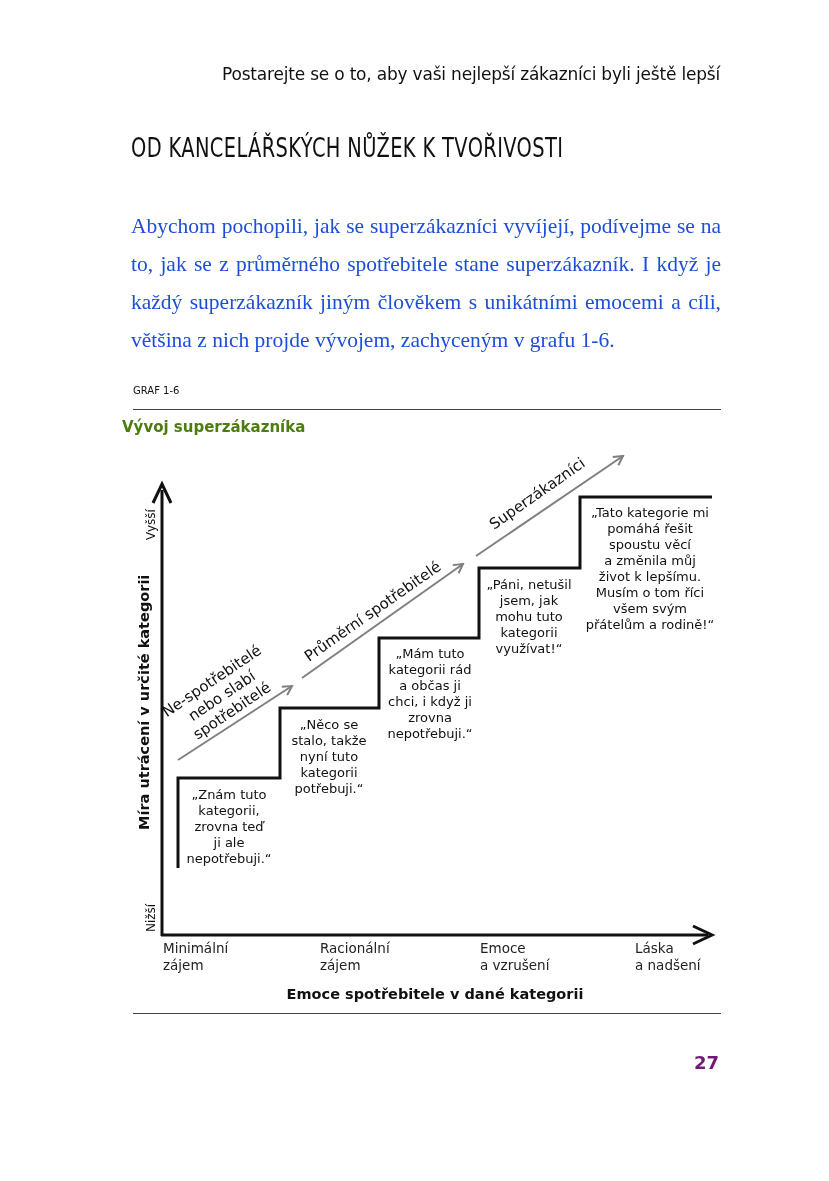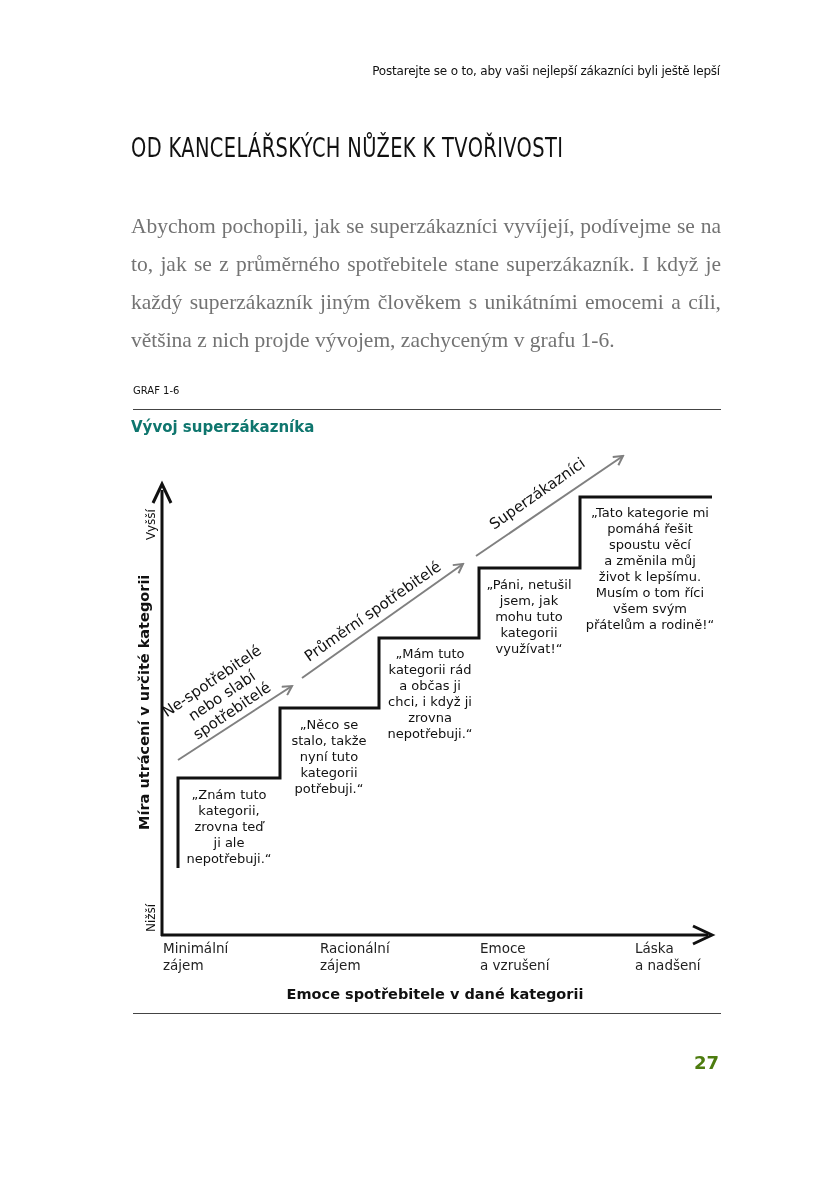--- a/index.html
+++ b/index.html
@@ -1,49 +1,49 @@
 <!DOCTYPE html>
 <html><head>
 <meta charset="utf-8">
 <style>
   html, body { margin: 0; padding: 0; background: #ffffff; }
   body { width: 829px; height: 1181px; position: relative; overflow: hidden; color: #111; }
   .running-head {
     position: absolute; top: 64px; right: 109px;
-    font-family: "DejaVu Sans", sans-serif; font-size: 12px; color: #111; letter-spacing: -0.2px;
+    font-family: "DejaVu Sans", sans-serif; font-size: 17px; color: #111; letter-spacing: -0.2px;
   }
   .chapter-title {
     position: absolute; top: 132px; left: 131px;
     font-family: "DejaVu Sans", sans-serif; font-size: 27px; font-weight: normal;
     transform: scaleX(0.72); transform-origin: left center; letter-spacing: 0.5px;
     white-space: nowrap; color: #111;
   }
   .body-text {
     position: absolute; top: 207px; left: 131px; width: 590px;
     font-family: "Liberation Serif", serif; font-size: 21.5px; line-height: 38px;
-    text-align: justify; color: #737373;
+    text-align: justify; color: #1d4ed8;
   }
   .fig-label {
     position: absolute; top: 385px; left: 133px;
     font-family: "DejaVu Sans", sans-serif; font-size: 10px; color: #111;
   }
   .rule { position: absolute; left: 133px; width: 588px; height: 0; border-top: 1.3px solid #444; }
   .rule.top { top: 409px; }
   .rule.bottom { top: 1013px; }
   .fig-title {
-    position: absolute; top: 418px; left: 131px;
-    font-family: "DejaVu Sans", sans-serif; font-size: 15px; font-weight: bold; color: #0f766e;
+    position: absolute; top: 418px; left: 122px;
+    font-family: "DejaVu Sans", sans-serif; font-size: 15px; font-weight: bold; color: #4d7c0f;
   }
   svg.diagram { position: absolute; left: 0; top: 0; }
   .lbl { font-family: "DejaVu Sans", sans-serif; fill: #111; }
   .quote { font-family: "DejaVu Sans", sans-serif; font-size: 13px; fill: #111; }
   .axis-cat { font-family: "DejaVu Sans", sans-serif; font-size: 13.5px; fill: #222; }
   .page-number {
     position: absolute; top: 1052px; right: 110px;
-    font-family: "DejaVu Sans", sans-serif; font-size: 18px; font-weight: bold; color: #4d7c0f;
+    font-family: "DejaVu Sans", sans-serif; font-size: 18px; font-weight: bold; color: #701a75;
   }
 </style>
 </head>
 <body>
 
 <div class="running-head">Postarejte se o to, aby vaši nejlepší zákazníci byli ještě lepší</div>
 <div class="chapter-title">OD KANCELÁŘSKÝCH NŮŽEK K TVOŘIVOSTI</div>
 <div class="body-text">Abychom pochopili, jak se superzákazníci vyvíjejí, podívejme se na to, jak se z průměrného spotřebitele stane superzákazník. I když je každý superzákazník jiným člověkem s unikátními emocemi a cíli, většina z nich projde vývojem, zachyceným v grafu 1-6.</div>
 
 <div class="fig-label">GRAF 1-6</div>

